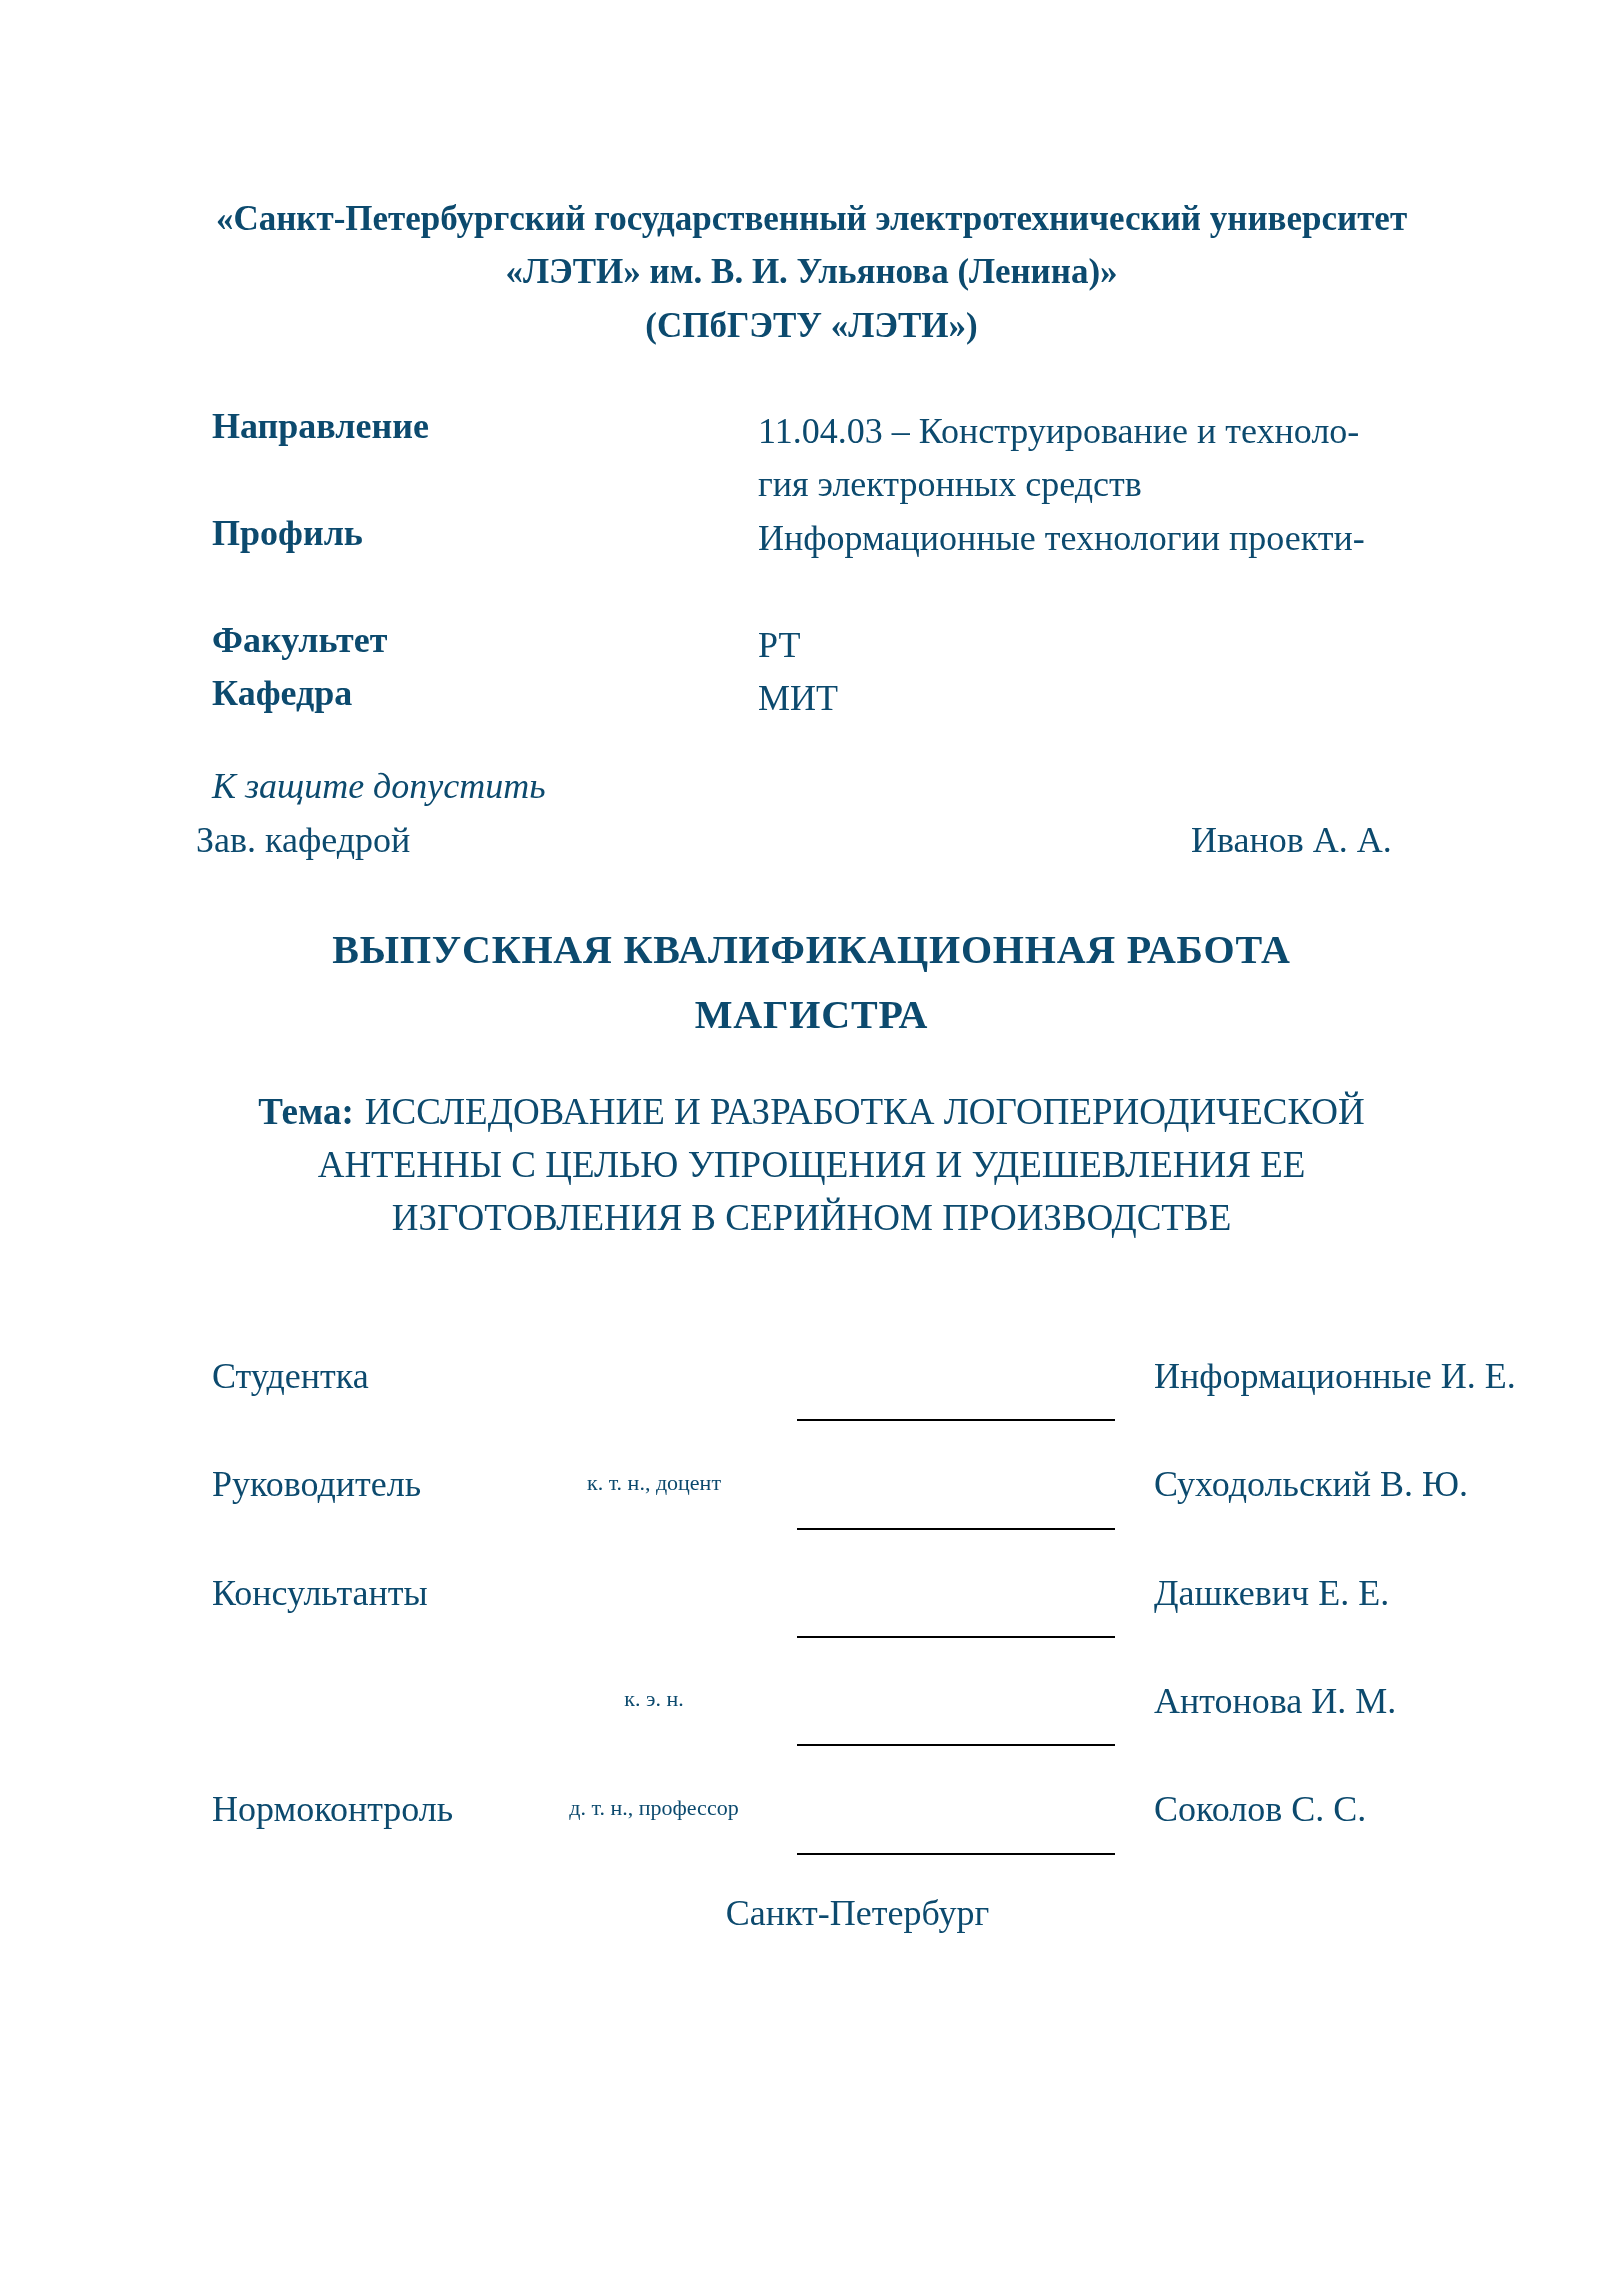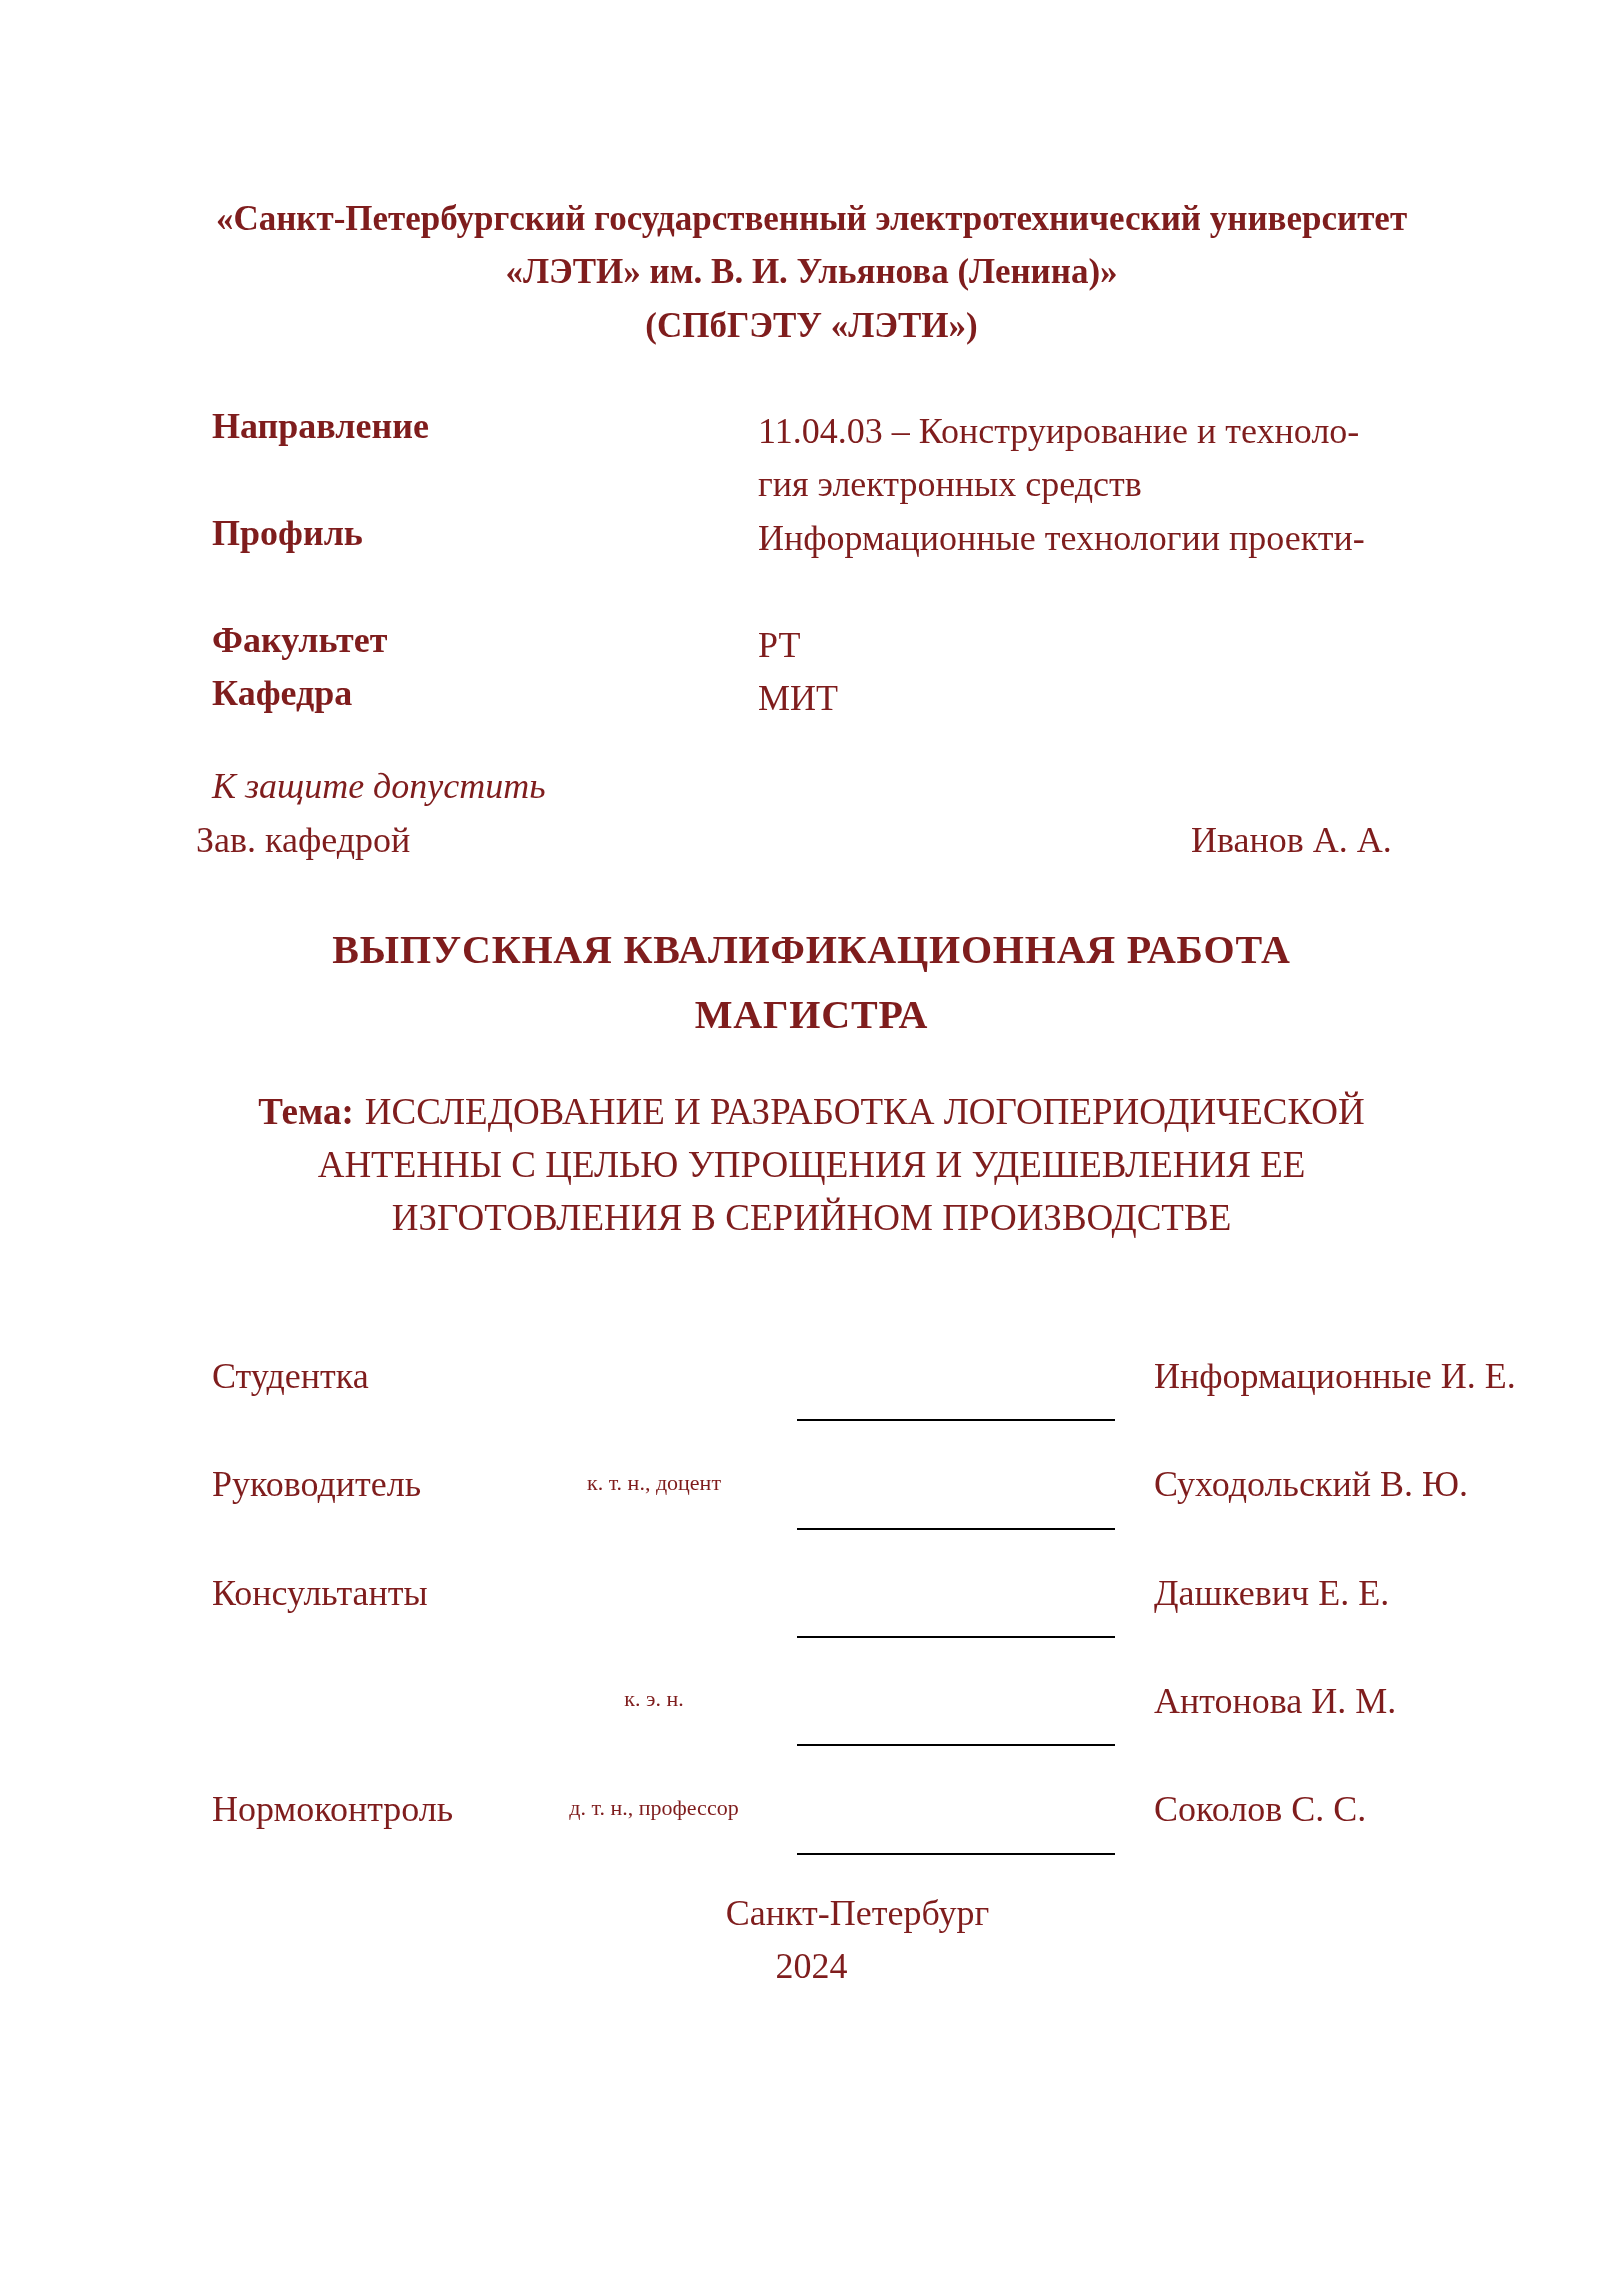--- a/index.html
+++ b/index.html
@@ -5,21 +5,21 @@
   html, body {
     margin: 0;
     padding: 0;
     background: #ffffff;
   }
   .page {
     position: relative;
     width: 1623px;
     height: 2295px;
     background: #ffffff;
-    color: #7f1d1d;
+    color: #0c4a6e;
     font-family: "Liberation Serif", serif;
     font-size: 36px;
     overflow: hidden;
   }
   .abs {
     position: absolute;
     white-space: nowrap;
     line-height: 1.2;
   }
   .center {
@@ -104,16 +104,15 @@
   <div class="abs qual" style="top: 1686px;">к. э. н.</div>
   <div class="abs sig-line" style="top: 1744px;"></div>
   <div class="abs sig-name" style="top: 1680px;">Антонова И. М.</div>
 
   <div class="abs" style="top: 1788px; left: 212px;">Нормоконтроль</div>
   <div class="abs qual" style="top: 1795px;">д. т. н., профессор</div>
   <div class="abs sig-line" style="top: 1853px;"></div>
   <div class="abs sig-name" style="top: 1788px;">Соколов С. С.</div>
 
   <div class="abs center" style="top: 1892px; padding-left: 46px;">Санкт-Петербург</div>
-  <div class="abs center" style="top: 1945px;">2024</div>
 
 </div>
 
 
 </body></html>

